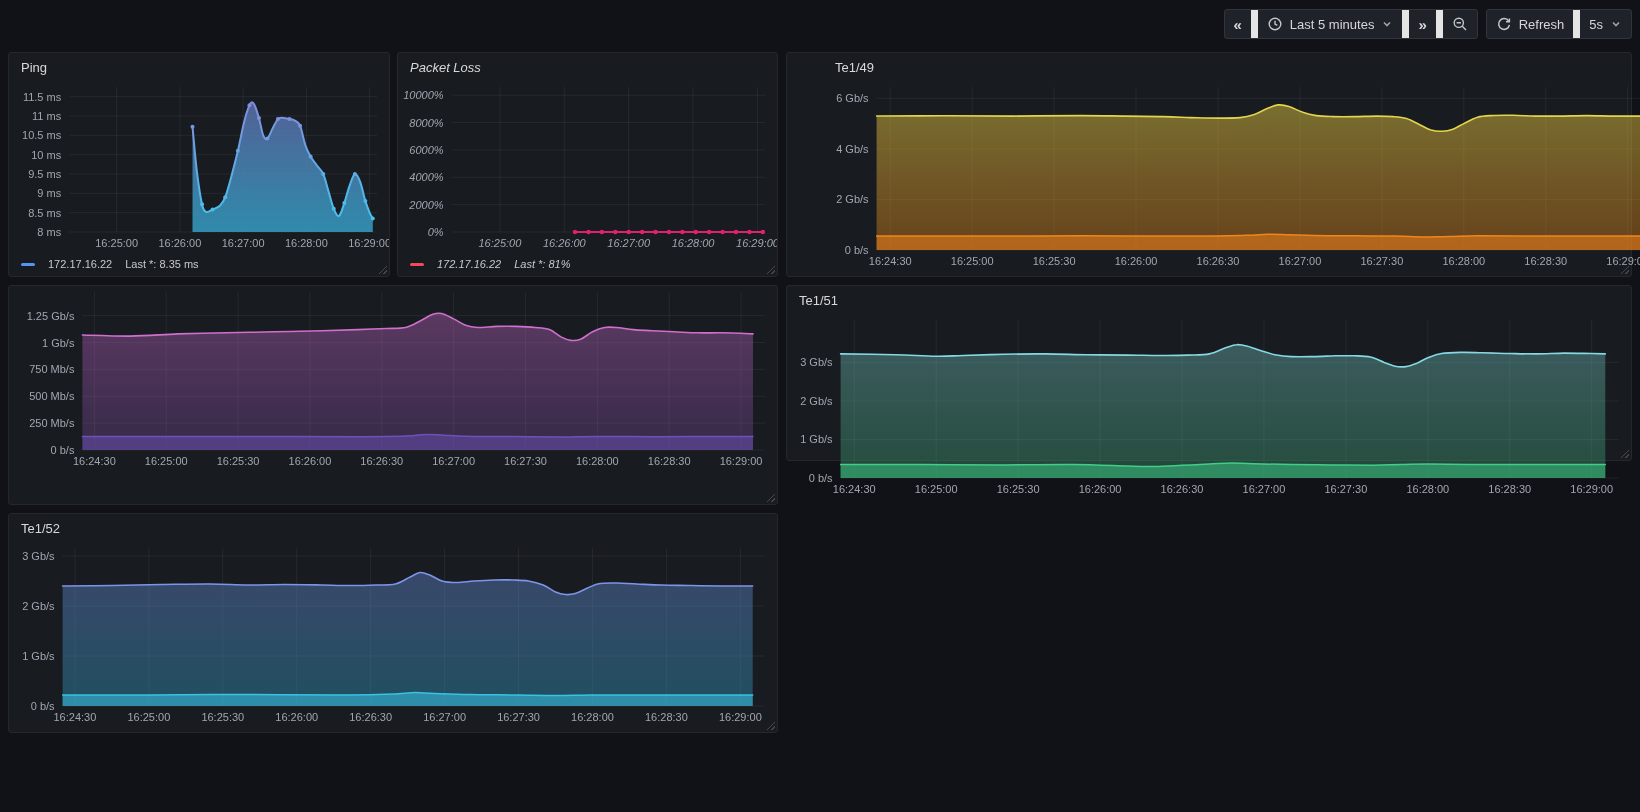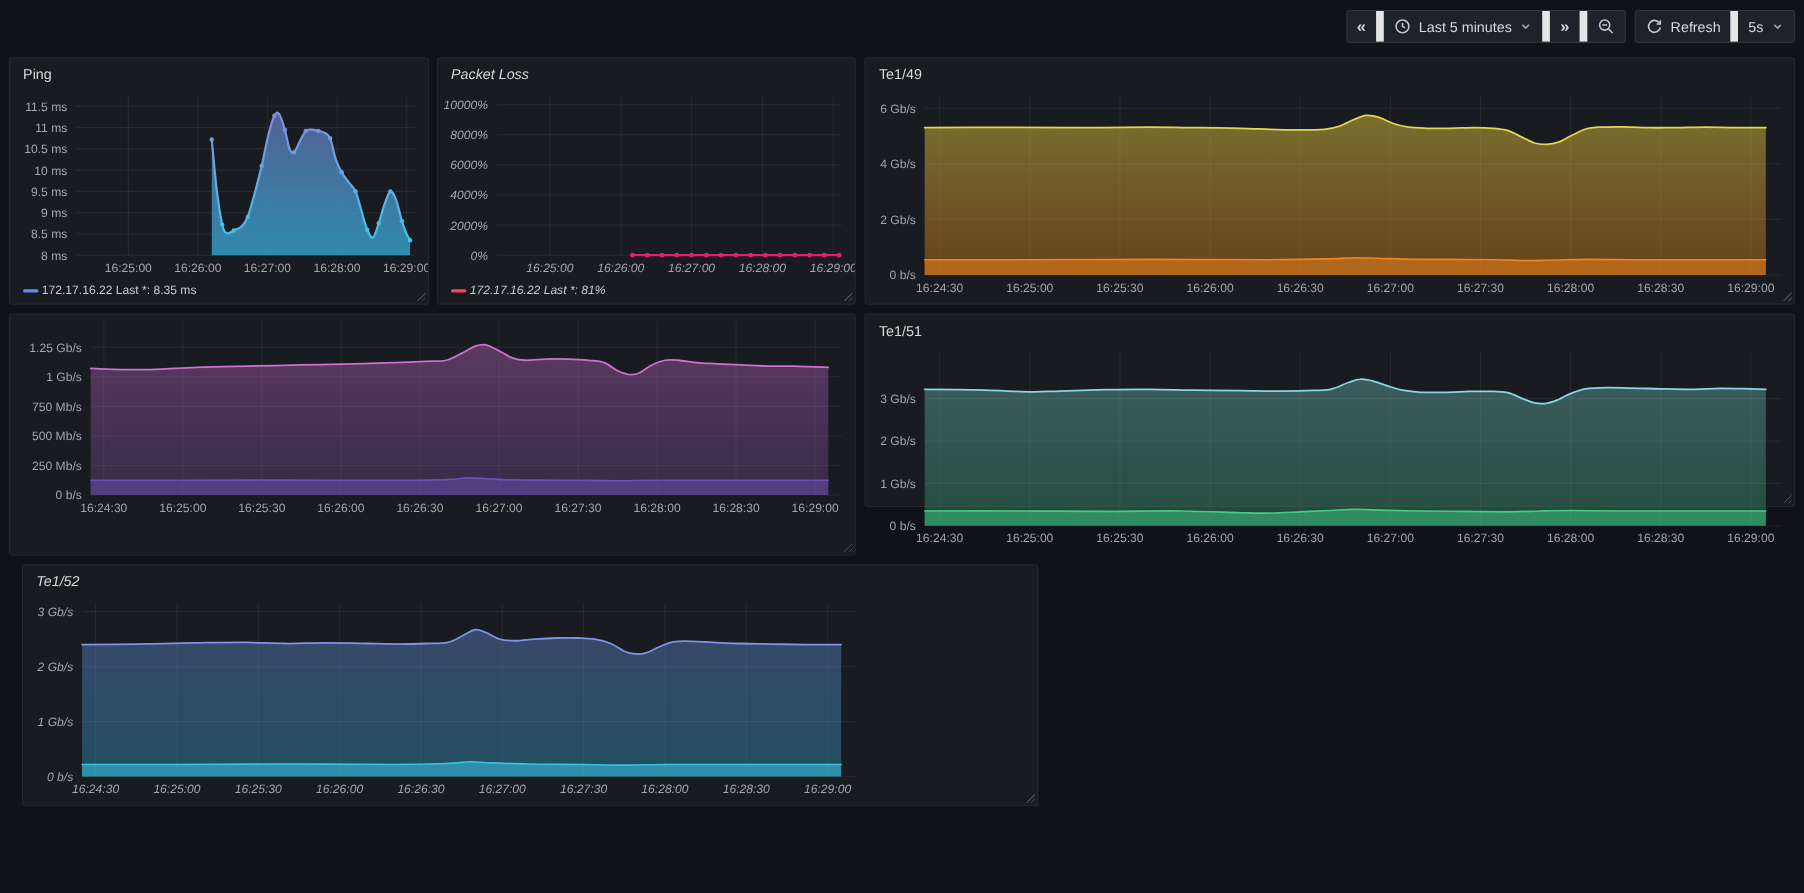--- a/index.html
+++ b/index.html
@@ -26,21 +26,21 @@
     position:absolute;box-sizing:border-box;
     background:#181B1F;border:1px solid #25272e;border-radius:3px;
   }
   .panel-header{height:28px;display:flex;align-items:center;padding:0 12px;cursor:pointer}
   .panel-title{font-size:13px;font-weight:500;color:#d8d9da;margin:0;line-height:1}
   svg.chart{display:block}
   svg .grid{stroke:rgba(204,204,220,0.08);stroke-width:1}
   svg .tick{fill:#a2a6b2;font-size:11px;font-family:"Liberation Sans",sans-serif}
   svg .ylab{text-anchor:end}
   svg .xlab{text-anchor:middle}
-  .panel-legend{display:flex;align-items:center;gap:3px;padding:3px 12px 0;height:19px}
+  .panel-legend{display:flex;align-items:center;gap:13px;padding:3px 12px 0;height:19px}
   .legend-marker{width:14px;height:3px;border-radius:2px;display:inline-block}
   .legend-label,.legend-last{font-size:11px;color:#c7c9ce;line-height:1;cursor:pointer}
   .resize-handle{
     position:absolute;right:2px;bottom:2px;width:9px;height:9px;cursor:nwse-resize;
     clip-path:polygon(100% 0,100% 100%,0 100%);
     background:repeating-linear-gradient(-45deg,transparent 0 2px,#44484f 2px 3px);
   }
 </style>
 </head>
 <body>
@@ -213,21 +213,21 @@
         <circle cx="351.4373287671233" cy="151" r="2.2" fill="#E0226E"></circle>
         <circle cx="364.8534246575342" cy="151" r="2.2" fill="#E0226E"></circle>
       </svg>
       <div class="panel-legend">
         <span class="legend-marker" style="background: rgb(242, 73, 92);"></span>
         <span class="legend-label">172.17.16.22</span>
         <span class="legend-last">Last *: 81%</span>
       </div>
       <div class="resize-handle"></div>
     </section>
-    <section class="panel" style="left: 786px; top: 52px; width: 846px; height: 225px;">
+    <section class="panel" style="left: 786px; top: 52px; width: 846px; height: 225px; padding-left: 36px;">
       <div class="panel-header">
         <h2 class="panel-title">Te1/49</h2>
       </div>
       <svg class="chart" width="844" height="189">
         <defs>
           <linearGradient id="gTe149s0f" x1="0" y1="6" x2="0" y2="169" gradientUnits="userSpaceOnUse">
             <stop offset="0" stop-color="rgba(222,205,70,0.50)"></stop>
             <stop offset="1" stop-color="rgba(200,115,25,0.45)"></stop>
           </linearGradient>
           <linearGradient id="gTe149s1f" x1="0" y1="6" x2="0" y2="169" gradientUnits="userSpaceOnUse">
@@ -364,21 +364,21 @@
         <text x="640.8140350877193" y="179" class="tick xlab">16:28:00</text>
         <text x="722.7508771929824" y="179" class="tick xlab">16:28:30</text>
         <text x="804.6877192982456" y="179" class="tick xlab">16:29:00</text>
         <path d="M53.599999999999994,39.9121951219512C62.7,40.0,92.3,40.3,108.2,40.7C124.2,41.1,137.8,42.1,149.2,42.2C160.6,42.4,165.1,41.8,176.5,41.5C187.9,41.1,203.8,40.6,217.5,40.3C231.1,40.0,244.8,39.8,258.4,39.9C272.1,40.0,285.8,40.5,299.4,40.7C313.1,40.9,328.1,40.9,340.4,41.1C352.7,41.2,363.1,41.5,373.2,41.5C383.2,41.5,392.3,41.3,400.5,41.1C408.7,40.8,415.9,41.1,422.3,39.9C428.7,38.7,434.2,35.3,438.7,33.7C443.3,32.2,446.0,30.9,449.6,30.7C453.3,30.4,456.5,31.2,460.6,32.2C464.6,33.2,469.7,35.4,474.2,36.8C478.8,38.2,482.9,39.7,487.9,40.7C492.9,41.6,497.9,42.3,504.3,42.6C510.6,42.9,518.8,42.7,526.1,42.6C533.4,42.5,541.1,42.0,548.0,41.8C554.8,41.7,561.2,41.6,567.1,41.8C573.0,42.0,578.5,41.9,583.5,43.0C588.5,44.1,593.0,46.8,597.1,48.4C601.2,49.9,604.4,51.5,608.0,52.2C611.7,53.0,615.3,53.1,619.0,52.6C622.6,52.1,626.2,50.6,629.9,49.2C633.5,47.7,636.7,45.4,640.8,43.8C644.9,42.2,649.0,40.4,654.5,39.5C659.9,38.6,666.8,38.5,673.6,38.4C680.4,38.2,687.2,38.6,695.4,38.8C703.6,38.9,713.6,39.3,722.8,39.5C731.9,39.7,741.0,40.0,750.1,39.9C759.2,39.8,768.3,39.2,777.4,39.1C786.5,39.1,797.9,39.4,804.7,39.5C811.5,39.7,816.1,39.8,818.3,39.9L818.3,164L53.6,164Z" fill="url(#gTe151s0f)" stroke="none"></path>
         <path d="M53.599999999999994,39.9121951219512C62.7,40.0,92.3,40.3,108.2,40.7C124.2,41.1,137.8,42.1,149.2,42.2C160.6,42.4,165.1,41.8,176.5,41.5C187.9,41.1,203.8,40.6,217.5,40.3C231.1,40.0,244.8,39.8,258.4,39.9C272.1,40.0,285.8,40.5,299.4,40.7C313.1,40.9,328.1,40.9,340.4,41.1C352.7,41.2,363.1,41.5,373.2,41.5C383.2,41.5,392.3,41.3,400.5,41.1C408.7,40.8,415.9,41.1,422.3,39.9C428.7,38.7,434.2,35.3,438.7,33.7C443.3,32.2,446.0,30.9,449.6,30.7C453.3,30.4,456.5,31.2,460.6,32.2C464.6,33.2,469.7,35.4,474.2,36.8C478.8,38.2,482.9,39.7,487.9,40.7C492.9,41.6,497.9,42.3,504.3,42.6C510.6,42.9,518.8,42.7,526.1,42.6C533.4,42.5,541.1,42.0,548.0,41.8C554.8,41.7,561.2,41.6,567.1,41.8C573.0,42.0,578.5,41.9,583.5,43.0C588.5,44.1,593.0,46.8,597.1,48.4C601.2,49.9,604.4,51.5,608.0,52.2C611.7,53.0,615.3,53.1,619.0,52.6C622.6,52.1,626.2,50.6,629.9,49.2C633.5,47.7,636.7,45.4,640.8,43.8C644.9,42.2,649.0,40.4,654.5,39.5C659.9,38.6,666.8,38.5,673.6,38.4C680.4,38.2,687.2,38.6,695.4,38.8C703.6,38.9,713.6,39.3,722.8,39.5C731.9,39.7,741.0,40.0,750.1,39.9C759.2,39.8,768.3,39.2,777.4,39.1C786.5,39.1,797.9,39.4,804.7,39.5C811.5,39.7,816.1,39.8,818.3,39.9" fill="none" stroke="#86D8E4" stroke-width="1.6" stroke-linejoin="round" stroke-linecap="round"></path>
         <path d="M53.599999999999994,150.5121951219512C67.3,150.5,108.2,150.4,135.5,150.5C162.8,150.6,192.4,150.9,217.5,150.9C242.5,150.9,265.3,150.3,285.8,150.5C306.2,150.7,326.7,151.7,340.4,152.1C354.0,152.4,358.6,152.6,367.7,152.4C376.8,152.3,385.9,151.7,395.0,151.3C404.1,150.9,414.1,150.5,422.3,150.1C430.5,149.7,436.9,149.0,444.2,149.0C451.4,148.9,456.0,149.5,466.0,149.7C476.0,150.0,491.1,150.3,504.3,150.5C517.5,150.7,531.6,150.8,545.2,150.9C558.9,151.0,574.8,151.3,586.2,151.3C597.6,151.2,604.4,150.7,613.5,150.5C622.6,150.3,629.4,150.1,640.8,150.1C652.2,150.1,665.9,150.4,681.8,150.5C697.7,150.6,718.2,150.5,736.4,150.5C754.6,150.5,777.4,150.5,791.0,150.5C804.7,150.5,813.8,150.5,818.3,150.5L818.3,164L53.6,164Z" fill="url(#gTe151s1f)" stroke="none"></path>
         <path d="M53.599999999999994,150.5121951219512C67.3,150.5,108.2,150.4,135.5,150.5C162.8,150.6,192.4,150.9,217.5,150.9C242.5,150.9,265.3,150.3,285.8,150.5C306.2,150.7,326.7,151.7,340.4,152.1C354.0,152.4,358.6,152.6,367.7,152.4C376.8,152.3,385.9,151.7,395.0,151.3C404.1,150.9,414.1,150.5,422.3,150.1C430.5,149.7,436.9,149.0,444.2,149.0C451.4,148.9,456.0,149.5,466.0,149.7C476.0,150.0,491.1,150.3,504.3,150.5C517.5,150.7,531.6,150.8,545.2,150.9C558.9,151.0,574.8,151.3,586.2,151.3C597.6,151.2,604.4,150.7,613.5,150.5C622.6,150.3,629.4,150.1,640.8,150.1C652.2,150.1,665.9,150.4,681.8,150.5C697.7,150.6,718.2,150.5,736.4,150.5C754.6,150.5,777.4,150.5,791.0,150.5C804.7,150.5,813.8,150.5,818.3,150.5" fill="none" stroke="#41CE87" stroke-width="1.5" stroke-linejoin="round" stroke-linecap="round"></path>
       </svg>
       <div class="resize-handle"></div>
     </section>
-    <section class="panel" style="left: 20px; top: 513px; width: 924px; height: 220px; font-style: italic;">
+    <section class="panel" style="left: 8px; top: 513px; width: 770px; height: 220px;">
       <div class="panel-header">
         <h2 class="panel-title">Te1/52</h2>
       </div>
       <svg class="chart" width="768" height="184">
         <defs>
           <linearGradient id="gTe152s0f" x1="0" y1="6" x2="0" y2="164" gradientUnits="userSpaceOnUse">
             <stop offset="0" stop-color="rgba(112,132,216,0.42)"></stop>
             <stop offset="1" stop-color="rgba(45,150,185,0.42)"></stop>
           </linearGradient>
           <linearGradient id="gTe152s1f" x1="0" y1="6" x2="0" y2="164" gradientUnits="userSpaceOnUse">

